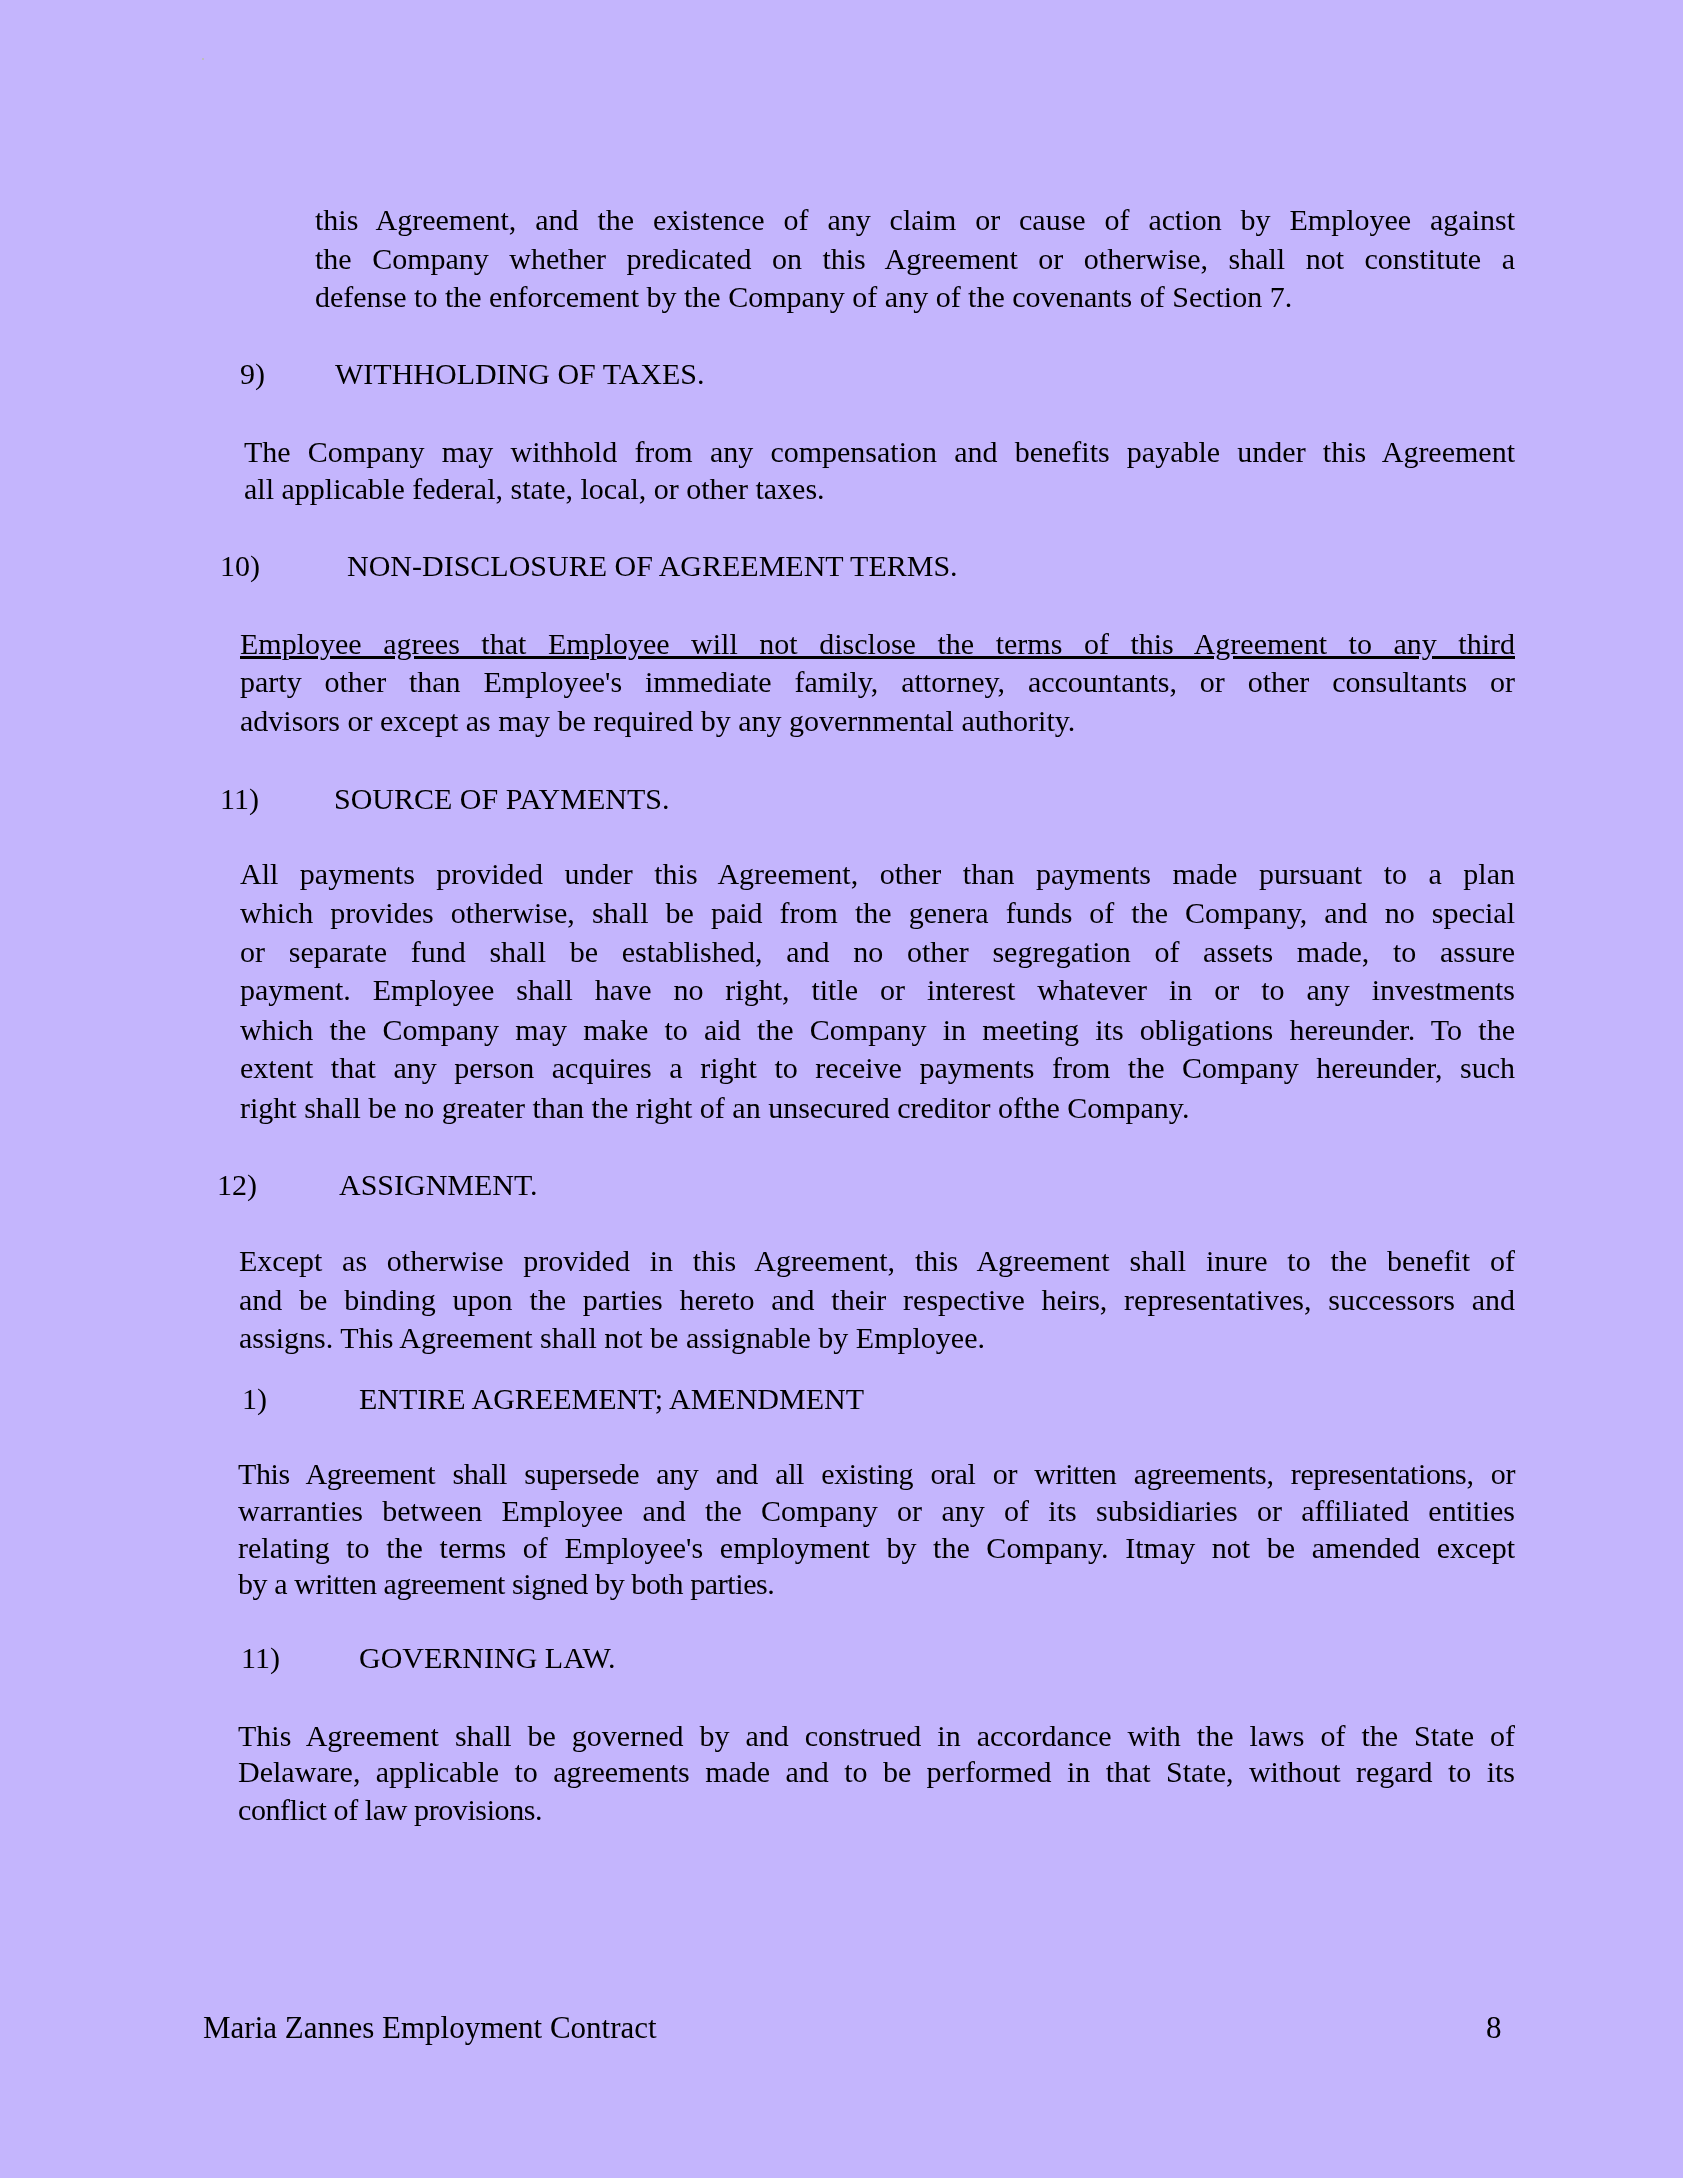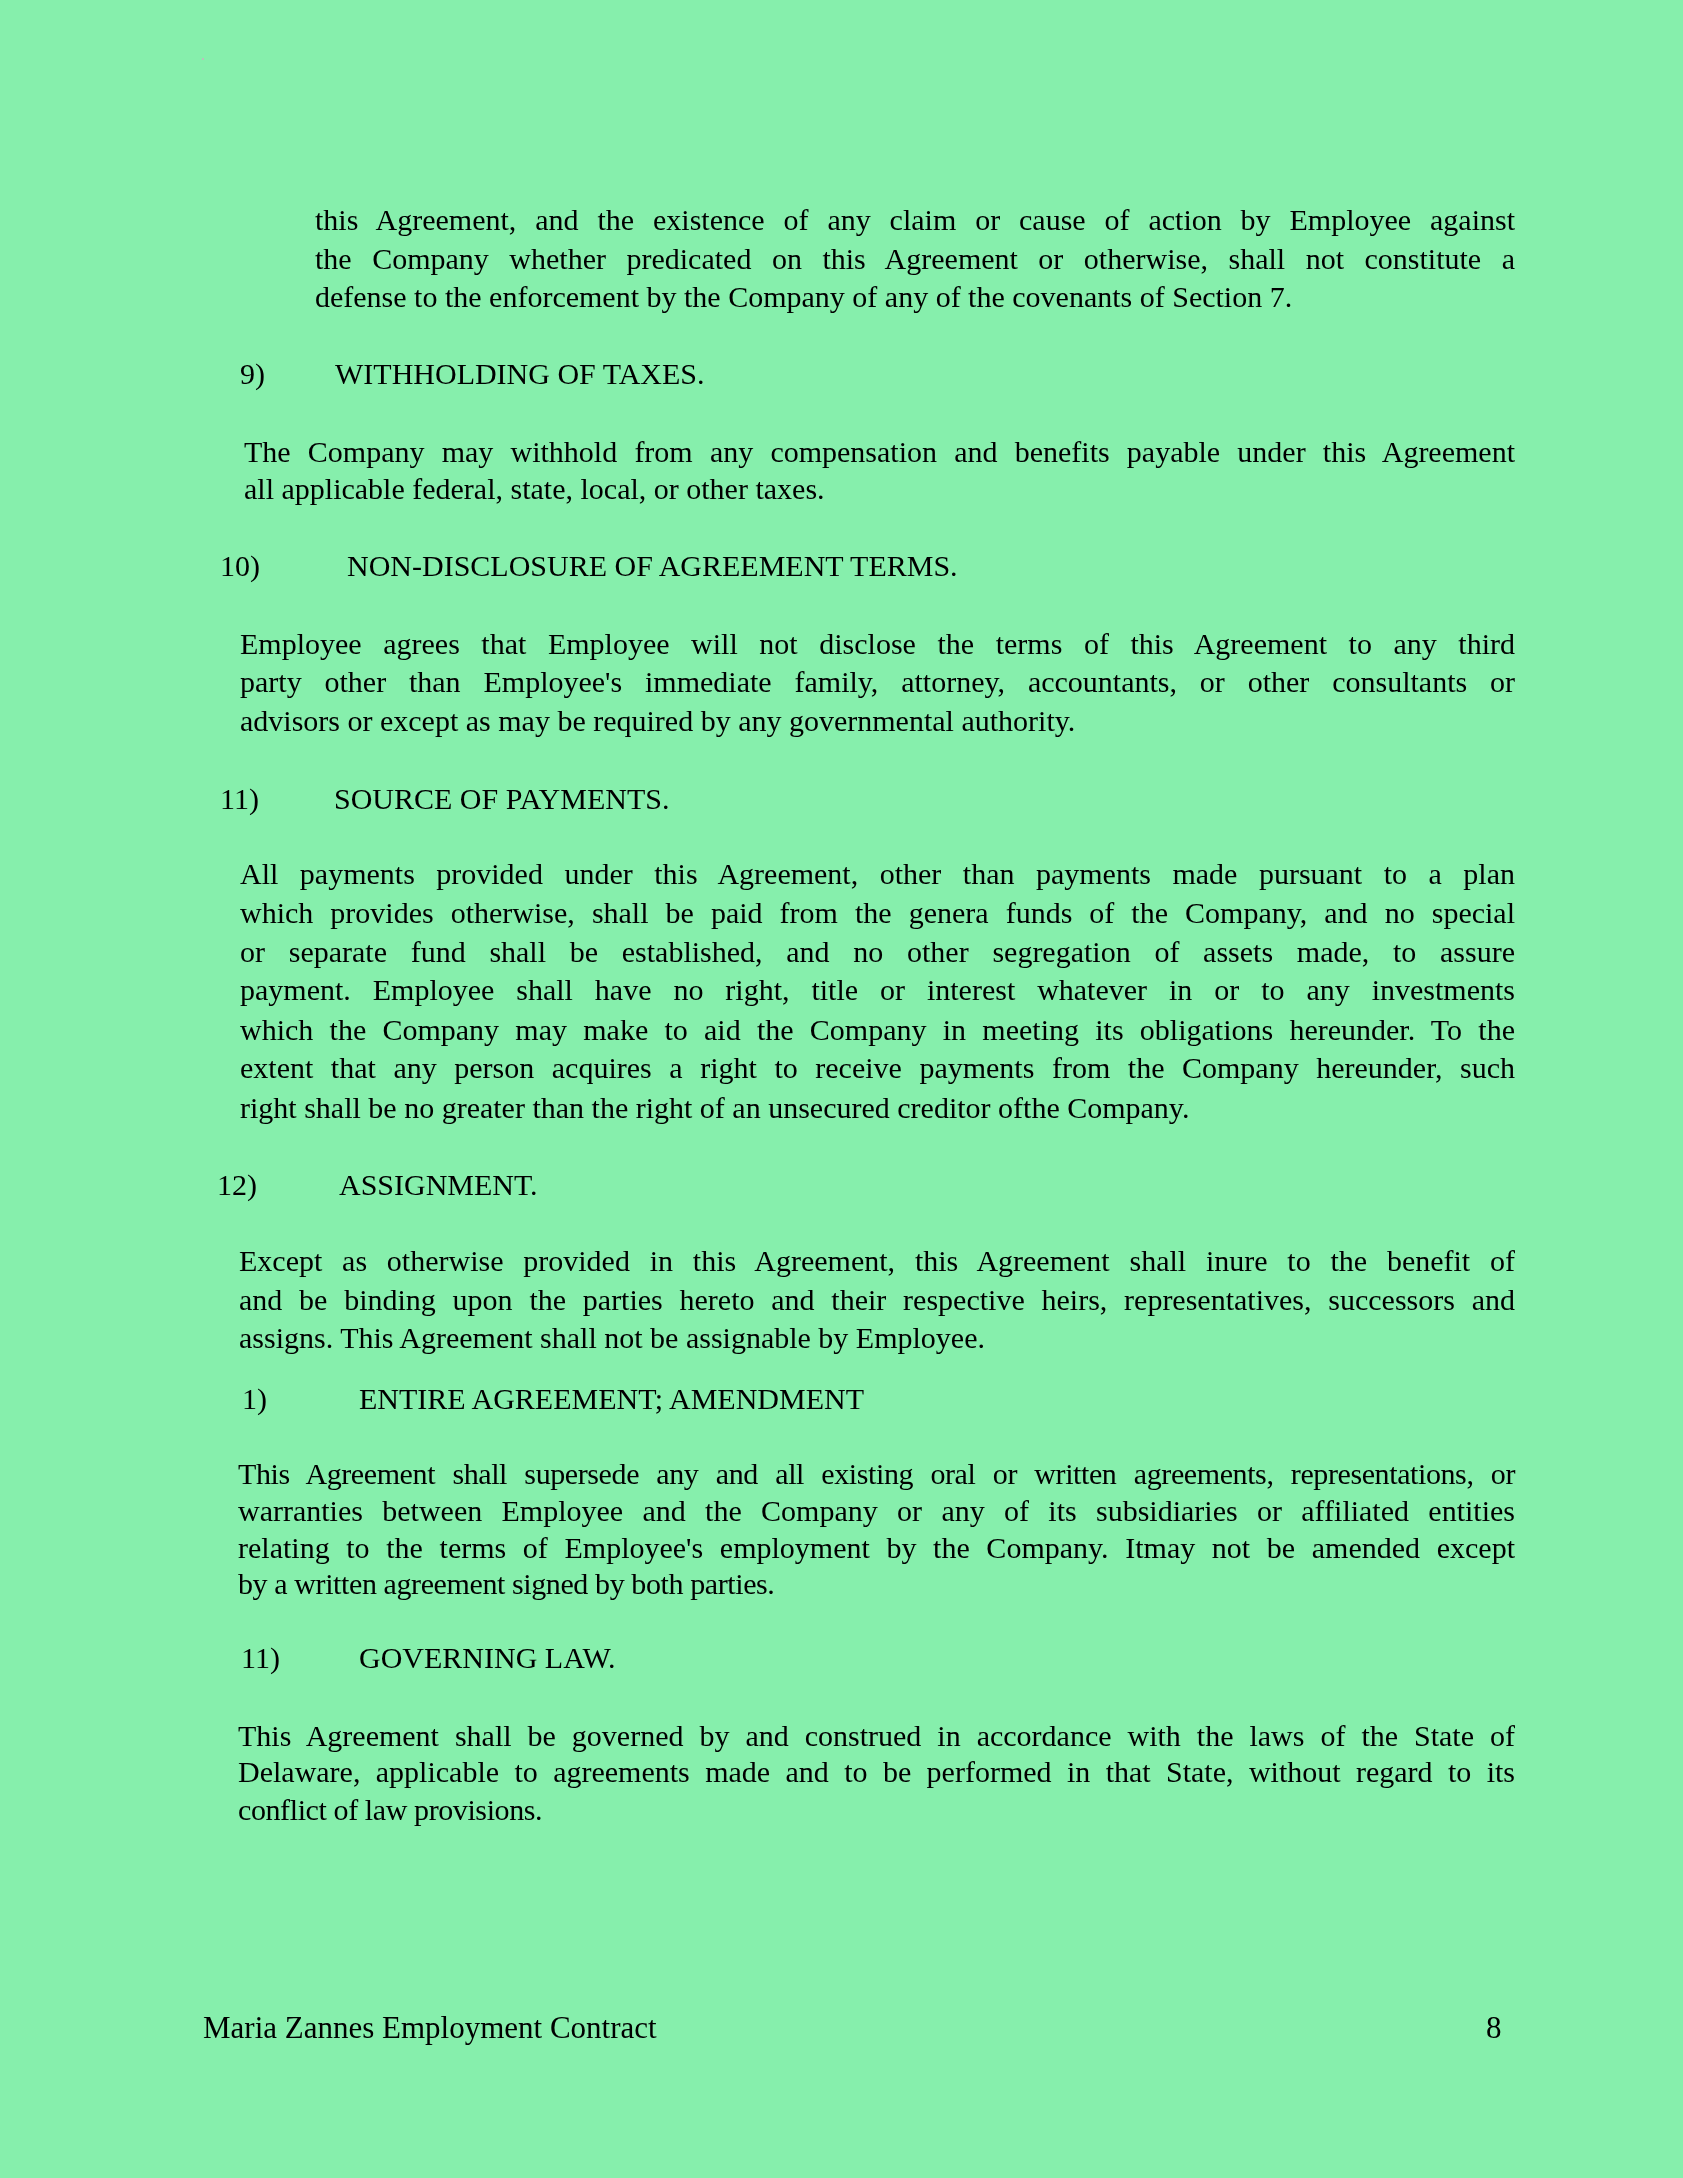--- a/index.html
+++ b/index.html
@@ -1,19 +1,19 @@
 <!DOCTYPE html>
 <html><head>
 <meta charset="utf-8">
 <style>
   html, body { margin: 0; padding: 0; background: #ffffff; }
   body { width: 1683px; height: 2178px; position: relative; overflow: hidden; }
   .page {
     position: absolute; left: 0; top: 0; width: 1683px; height: 2178px;
-    background: #86efac; color: #000000;
+    background: #c4b5fd; color: #000000;
     font-family: "Liberation Serif", "DejaVu Serif", serif;
     font-size: 30px;
   }
   .speck { position: absolute; left: 202px; top: 58px; width: 2px; height: 2px; background: #bdbdbd; }
   .line {
     position: absolute; white-space: nowrap; line-height: 39px; height: 39px;
   }
   .just { text-align: justify; text-align-last: justify; white-space: normal; }
   .last { text-align: left; }
   .heading { position: absolute; line-height: 39px; white-space: nowrap; }
@@ -40,21 +40,21 @@
   <div>
     <div class="line just" style="left:244px; top:432px; width:1271px;">The Company may withhold from any compensation and benefits payable under this Agreement</div>
     <div class="line last" style="left:244px; top:469px; width:1271px;">all applicable federal, state, local, or other taxes.</div>
   </div>
 
   <div class="heading" style="left:0; top:546px;">
     <span class="num" style="left:220px;">10)</span>
     <span class="title" style="left:347px;">NON-DISCLOSURE OF AGREEMENT  TERMS.</span>
   </div>
   <div>
-    <div class="line just" style="left:240px; top:624px; width:1275px;">Employee agrees that Employee will not disclose the terms of this Agreement to  any  third</div>
+    <div class="line just" style="left:240px; top:624px; width:1275px;text-decoration:underline;">Employee agrees that Employee will not disclose the terms of this Agreement to  any  third</div>
     <div class="line just" style="left:240px; top:662px; width:1275px;">party other than Employee's immediate family, attorney, accountants, or other consultants or</div>
     <div class="line last" style="left:240px; top:701px; width:1275px;">advisors or except as may be required by any governmental    authority.</div>
   </div>
 
   <div class="heading" style="left:0; top:779px;">
     <span class="num" style="left:220px;">11)</span>
     <span class="title" style="left:334px;">SOURCE OF PAYMENTS.</span>
   </div>
   <div>
     <div class="line just" style="left:240px; top:854px; width:1275px;">All payments provided under this Agreement, other than payments made pursuant to a  plan</div>

